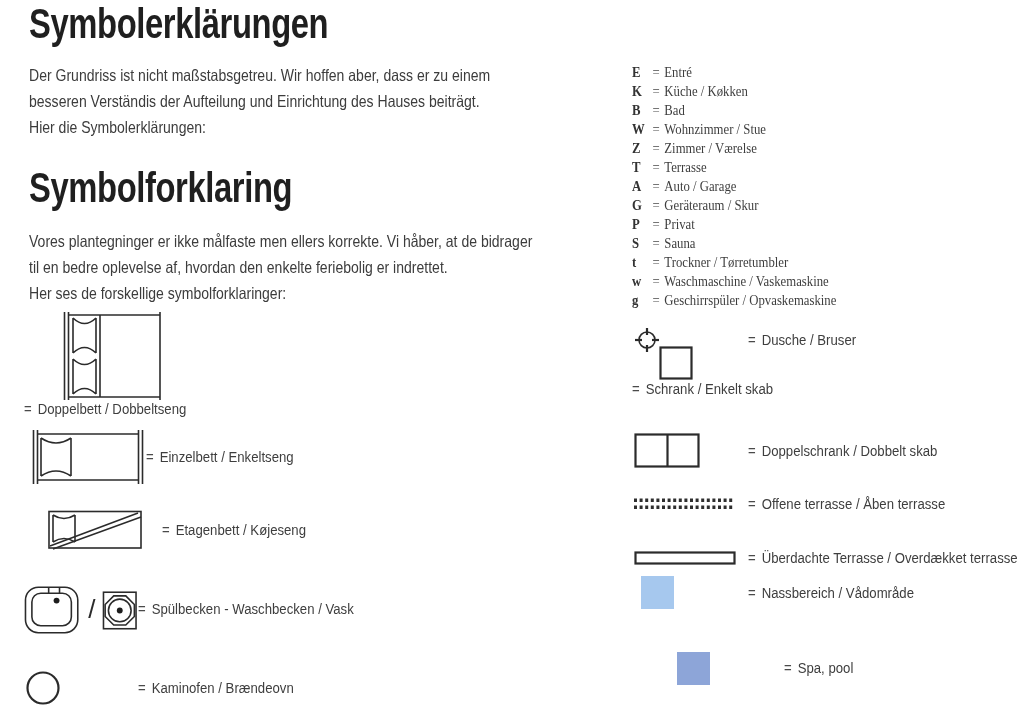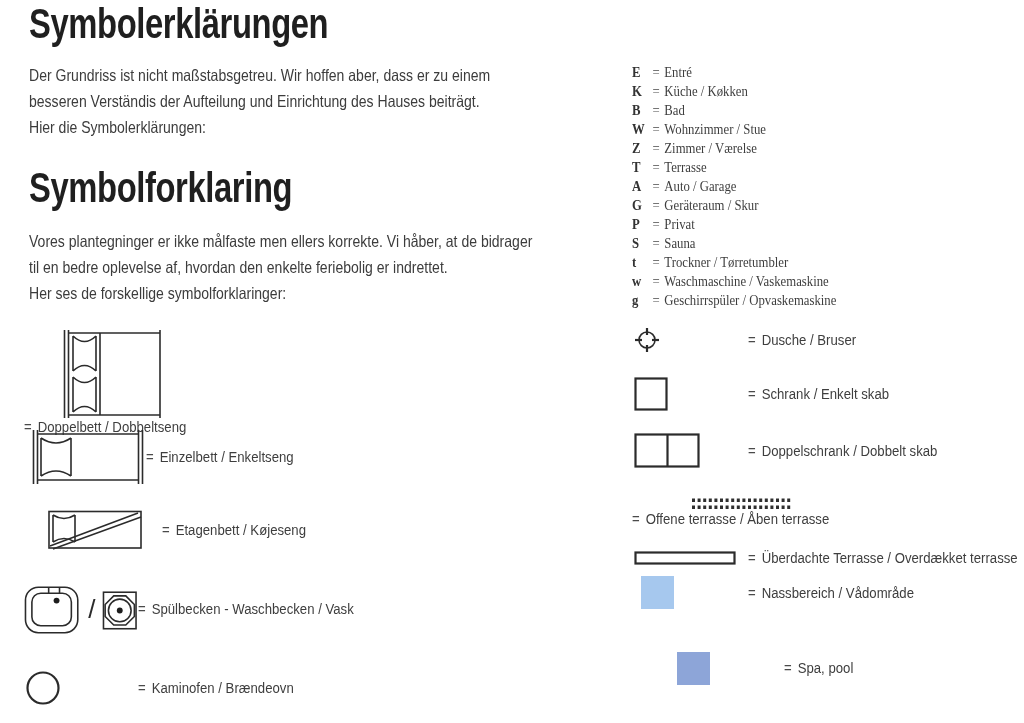--- a/index.html
+++ b/index.html
@@ -27,21 +27,21 @@
 
   
   .abbr-list { left:632px; top:63px; width:380px;font-family:Liberation Serif, serif; }
   .abbr-row { line-height:19px; font-size:15px; white-space:nowrap;
               transform:scaleX(.85); transform-origin:0 50%; }
   .abbr-letter { display:inline-block; width:24px; font-weight:bold; color:#333; }
   .abbr-eq { display:inline-block; width:14px; color:#4a4a4a; }
   .abbr-label { color:#3e3e3e; }
 
   
-  .sym-row { position:absolute; display:flex; align-items:center; }
+  .sym-row { position:absolute; display:flex; align-items:center;justify-content:flex-end; }
   .sym-row .icon-cell { flex:0 0 auto; display:flex; align-items:center; }
   .left .icon-cell  { width:114px; }
   .right .icon-cell { width:116px; }
   .sym-label { font-size:15.5px; color:#3e3e3e; white-space:nowrap;
                transform:scaleX(.85); transform-origin:0 50%; }
   .sym-label .eq { margin-right:7px; color:#4a4a4a; }
   .slash { font-size:26px; color:#2b2b2b; margin:0 7px 0 9px; font-weight:normal; }
 
   svg { display:block; }
   svg .ln { stroke:#2b2b2b; stroke-width:1.6; fill:none; }
@@ -185,40 +185,40 @@
       <circle class="ln" cx="14" cy="14" r="8"></circle>
       <line class="ln2" x1="14" y1="2" x2="14" y2="9"></line>
       <line class="ln2" x1="14" y1="19" x2="14" y2="26"></line>
       <line class="ln2" x1="2" y1="14" x2="9" y2="14"></line>
       <line class="ln2" x1="19" y1="14" x2="26" y2="14"></line>
     </svg>
   </div>
   <div class="sym-label"><span class="eq">=</span><span>Dusche / Bruser</span></div>
 </div>
 
-<div class="sym-row right" style="left:632px; top:377px; height:34px;">
+<div class="sym-row right" style="left:632px; top:364px; height:34px;flex-direction:column;">
   <div class="icon-cell">
     <svg width="35" height="34" viewBox="0 0 35 34" style="margin-left:2px;">
       <rect class="ln2" x="1.5" y="1.5" width="31" height="31"></rect>
     </svg>
   </div>
   <div class="sym-label"><span class="eq">=</span><span>Schrank / Enkelt skab</span></div>
 </div>
 
 <div class="sym-row right" style="left:632px; top:433px; height:35px;">
   <div class="icon-cell">
     <svg width="67" height="35" viewBox="0 0 67 35" style="margin-left:2px;">
       <rect class="ln2" x="1.5" y="1.5" width="63" height="32"></rect>
       <line class="ln2" x1="33.5" y1="1.5" x2="33.5" y2="33.5"></line>
     </svg>
   </div>
   <div class="sym-label"><span class="eq">=</span><span>Doppelschrank / Dobbelt skab</span></div>
 </div>
 
-<div class="sym-row right" style="left:632px; top:498px; height:12px;flex-direction:column;">
+<div class="sym-row right" style="left:632px; top:498px; height:12px;">
   <div class="icon-cell">
     <svg width="102" height="12" viewBox="0 0 102 12" style="margin-left:1px;">
       <line x1="1" y1="2.2" x2="101" y2="2.2" stroke="#2e2e2e" stroke-width="3.4" stroke-dasharray="3 2.6"></line>
       <line x1="1" y1="9.2" x2="101" y2="9.2" stroke="#2e2e2e" stroke-width="3.4" stroke-dasharray="3 2.6"></line>
     </svg>
   </div>
   <div class="sym-label"><span class="eq">=</span><span>Offene terrasse / Åben terrasse</span></div>
 </div>
 
 <div class="sym-row right" style="left:632px; top:551px; height:14px;">

